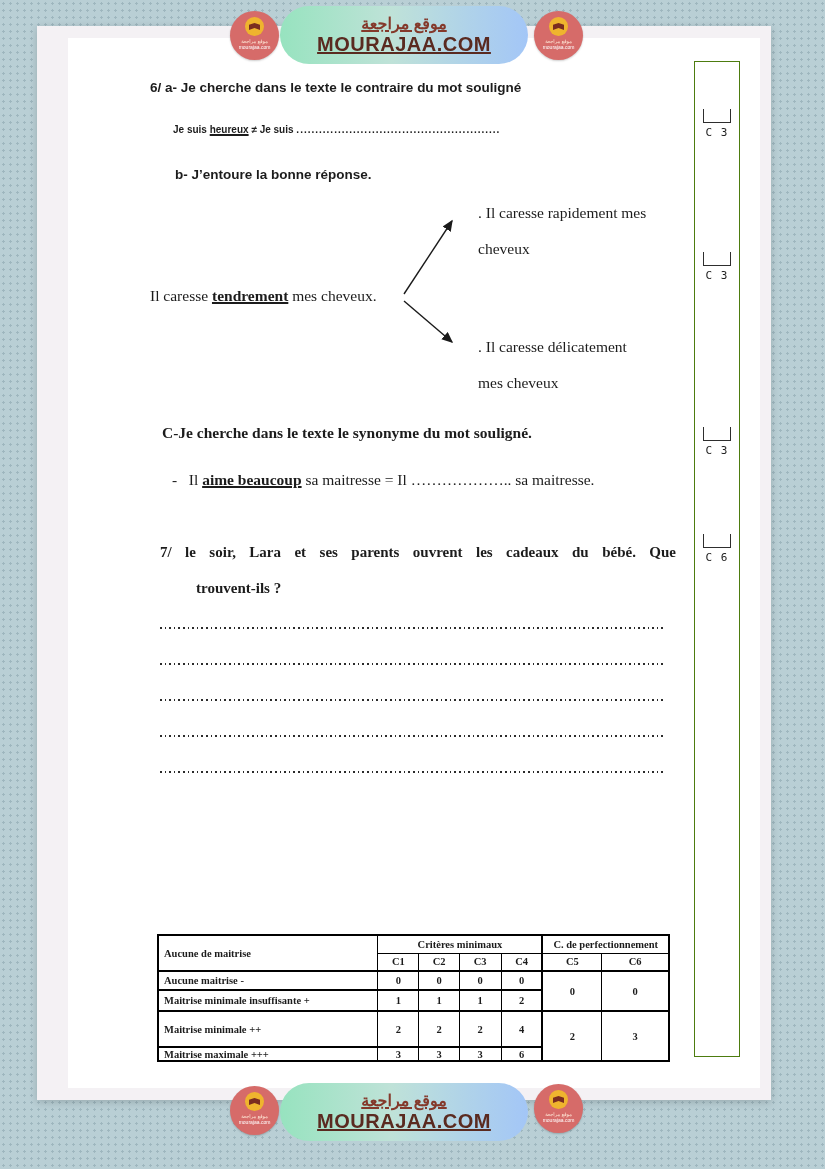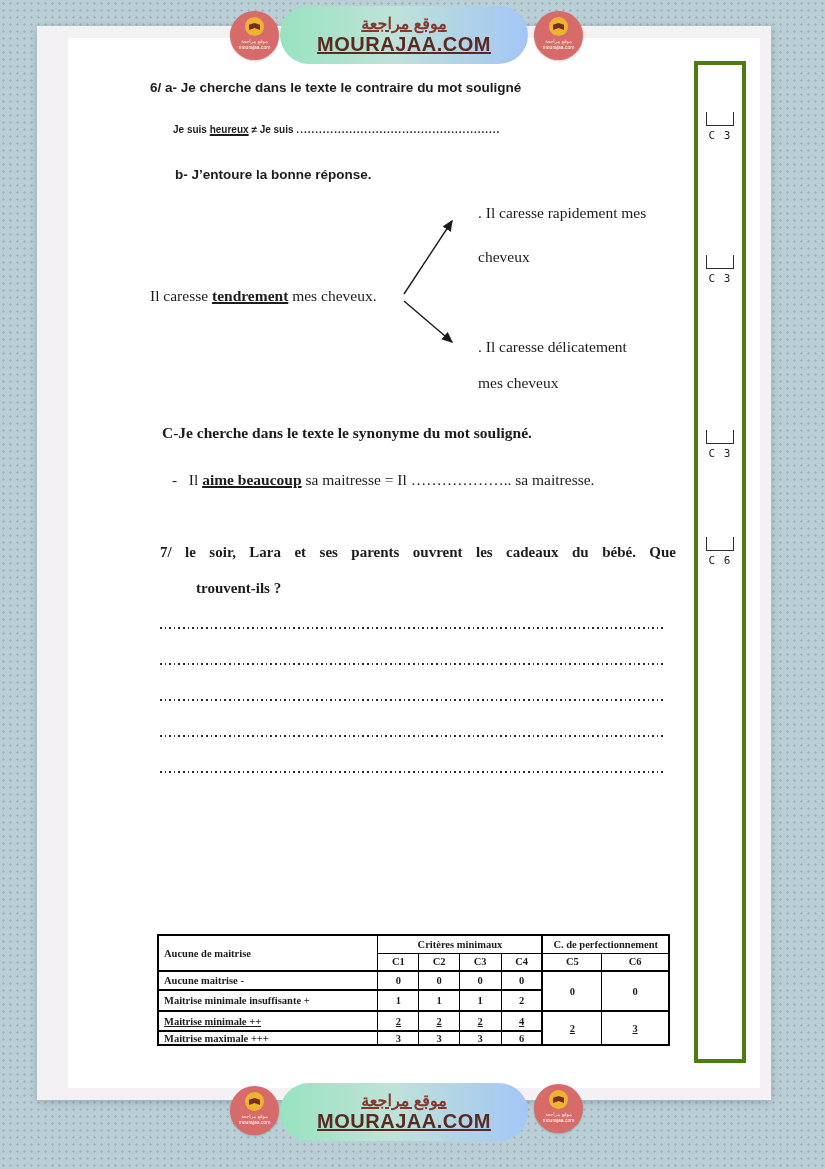--- a/index.html
+++ b/index.html
@@ -44,21 +44,21 @@
   
   table.grade{border-collapse:collapse;table-layout:fixed;width:513px;
     font-family:"Liberation Serif","DejaVu Serif",serif;}
   table.grade td{border:1px solid #000;font-weight:bold;font-size:10.5px;
     text-align:center;vertical-align:middle;padding:0 2px;overflow:hidden;white-space:nowrap;}
   table.grade{border:2px solid #000;}
   table.grade td.lbl{text-align:left;padding-left:5px;}
   table.grade tr.data td{border-top-width:2px;}
   table.grade td.thickL{border-left-width:2px;}
   
-  .comp-box{left:694px;top:61px;width:44px;height:994px;background:#fff;border:4px solid #4d7c0f;}
+  .comp-box{left:694px;top:61px;width:44px;height:994px;background:#fff;border:1px solid #4d7c0f;}
   .comp-item{position:absolute;left:0;width:44px;display:flex;flex-direction:column;align-items:center;}
   .bracket{width:26px;height:13px;border-left:1.5px solid #2e2e2e;border-right:1.5px solid #2e2e2e;
     border-bottom:1.5px solid #2e2e2e;}
   .comp-label{margin-top:3px;font-family:"DejaVu Sans Mono",monospace;font-size:11px;color:#222;
     letter-spacing:1px;}
 </style>
 </head>
 <body>
 
 <div class="abs page-outer"></div>
@@ -99,21 +99,21 @@
   <defs>
     <marker id="ah" markerWidth="9" markerHeight="8" refX="7" refY="3.5" orient="auto">
       <path d="M0,0 L8,3.5 L0,7 z" fill="#1a1a1a"></path>
     </marker>
   </defs>
   <line x1="4" y1="89" x2="52" y2="16" marker-end="url(#ah)"></line>
   <line x1="4" y1="96" x2="52" y2="137" marker-end="url(#ah)"></line>
 </svg>
 
 <div class="abs serif" style="left:478px;top:204px;">. Il caresse rapidement mes</div>
-<div class="abs serif" style="left:478px;top:248px;">cheveux</div>
+<div class="abs serif" style="left:478px;top:240px;">cheveux</div>
 <div class="abs serif" style="left:478px;top:338px;">. Il caresse délicatement</div>
 <div class="abs serif" style="left:478px;top:374px;">mes cheveux</div>
 
 <div class="abs serif-b" style="left:162px;top:424px;">C-Je cherche dans le texte le synonyme du mot souligné.</div>
 <div class="abs serif" style="left:172px;top:471px;">
   <span>-</span>&nbsp;&nbsp;
   <span>Il </span><span class="uw">aime beaucoup</span><span> sa maitresse = Il </span><span>………………..</span><span> sa maitresse.</span>
 </div>
 
 <div class="abs serif-b just" style="left:160px;top:544px;width:516px;font-size:15px;">7/ le soir, Lara et ses parents ouvrent les cadeaux du bébé. Que</div>
@@ -159,21 +159,21 @@
       <td rowspan="2" class="thickL">0</td>
       <td rowspan="2">0</td>
     </tr>
     <tr class="data" style="height:21px;">
       <td class="lbl">Maitrise minimale insuffisante +</td>
       <td>1</td>
       <td>1</td>
       <td>1</td>
       <td>2</td>
     </tr>
-    <tr class="data" style="height:20px;text-decoration:underline;">
+    <tr class="data" style="height:36px;">
       <td class="lbl">Maitrise minimale ++</td>
       <td>2</td>
       <td>2</td>
       <td>2</td>
       <td>4</td>
       <td rowspan="2" class="thickL">2</td>
       <td rowspan="2">3</td>
     </tr>
     <tr class="data" style="height:14px;">
       <td class="lbl">Maitrise maximale +++</td>

